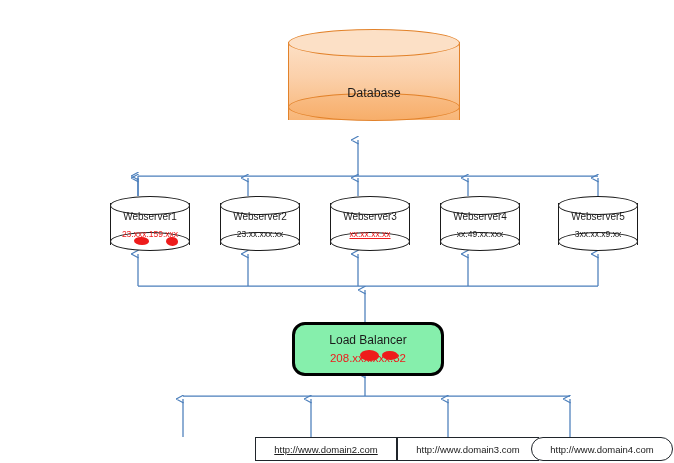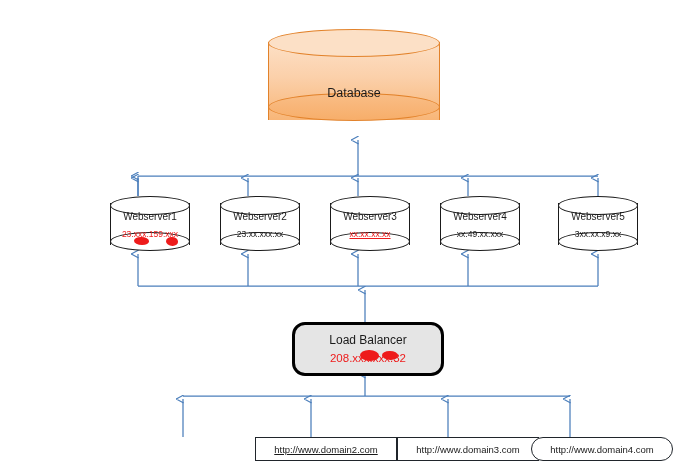--- a/index.html
+++ b/index.html
@@ -2,21 +2,21 @@
 <html><head>
 <meta charset="utf-8">
 <style>
   html,body{margin:0;padding:0;background:#ffffff;}
   body{width:674px;height:463px;position:relative;overflow:hidden;
        font-family:"Liberation Sans","DejaVu Sans",sans-serif;}
   .stage{position:absolute;left:0;top:0;width:674px;height:463px;}
   svg.wires{position:absolute;left:0;top:0;width:674px;height:463px;}
 
   
-  .db{position:absolute;left:268px;top:29px;width:168px;height:105px;padding-left:16px;}
+  .db{position:absolute;left:288px;top:29px;width:168px;height:105px;padding-left:16px;}
   .db-body{position:absolute;left:0;top:13px;width:170px;height:78px;
            background:linear-gradient(to bottom,#fde0c6 0%,#fbd0aa 45%,#f8b678 100%);
            border-left:1px solid #e2822a;border-right:1px solid #e2822a;}
   .db-bottom{position:absolute;left:0;top:64px;width:170px;height:26px;
              border:1px solid #e2822a;border-radius:50%;
              background:linear-gradient(to bottom,#f9bd86,#f7ae6a);}
   .db-top{position:absolute;left:0;top:0;width:170px;height:26px;
           border:1px solid #e2822a;border-radius:50%;
           background:#fce0c6;}
   .db-label{position:absolute;left:0;top:57px;width:172px;text-align:center;
@@ -40,21 +40,21 @@
   .blob{position:absolute;background:#ee1b1b;border-radius:48% 52% 45% 55%;}
 
   
   .webfarm{position:absolute;left:6px;top:192px;width:80px;height:62px;
            background:#ffffff;border:2px solid #ed9a47;
            display:flex;align-items:center;justify-content:center;
            font-size:11.5px;color:#1a1a1a;}
 
   
   .lb{position:absolute;left:292px;top:322px;width:146px;height:48px;
-      background:#e5e5e5;border:3.2px solid #000000;border-radius:13px;
+      background:#86efac;border:3.2px solid #000000;border-radius:13px;
       display:flex;flex-direction:column;align-items:center;justify-content:center;}
   .lb-title{font-size:12px;color:#1a1a1a;line-height:15px;}
   .lb-ip{font-size:11.5px;color:#ee1b1b;line-height:15px;position:relative;display:inline-block;}
 
   
   .dom{position:absolute;top:437px;height:22px;background:#ffffff;
        border:1.2px solid #20252b;
        display:flex;align-items:center;justify-content:center;
        font-size:9.5px;color:#1a1a1a;white-space:nowrap;}
 </style>

